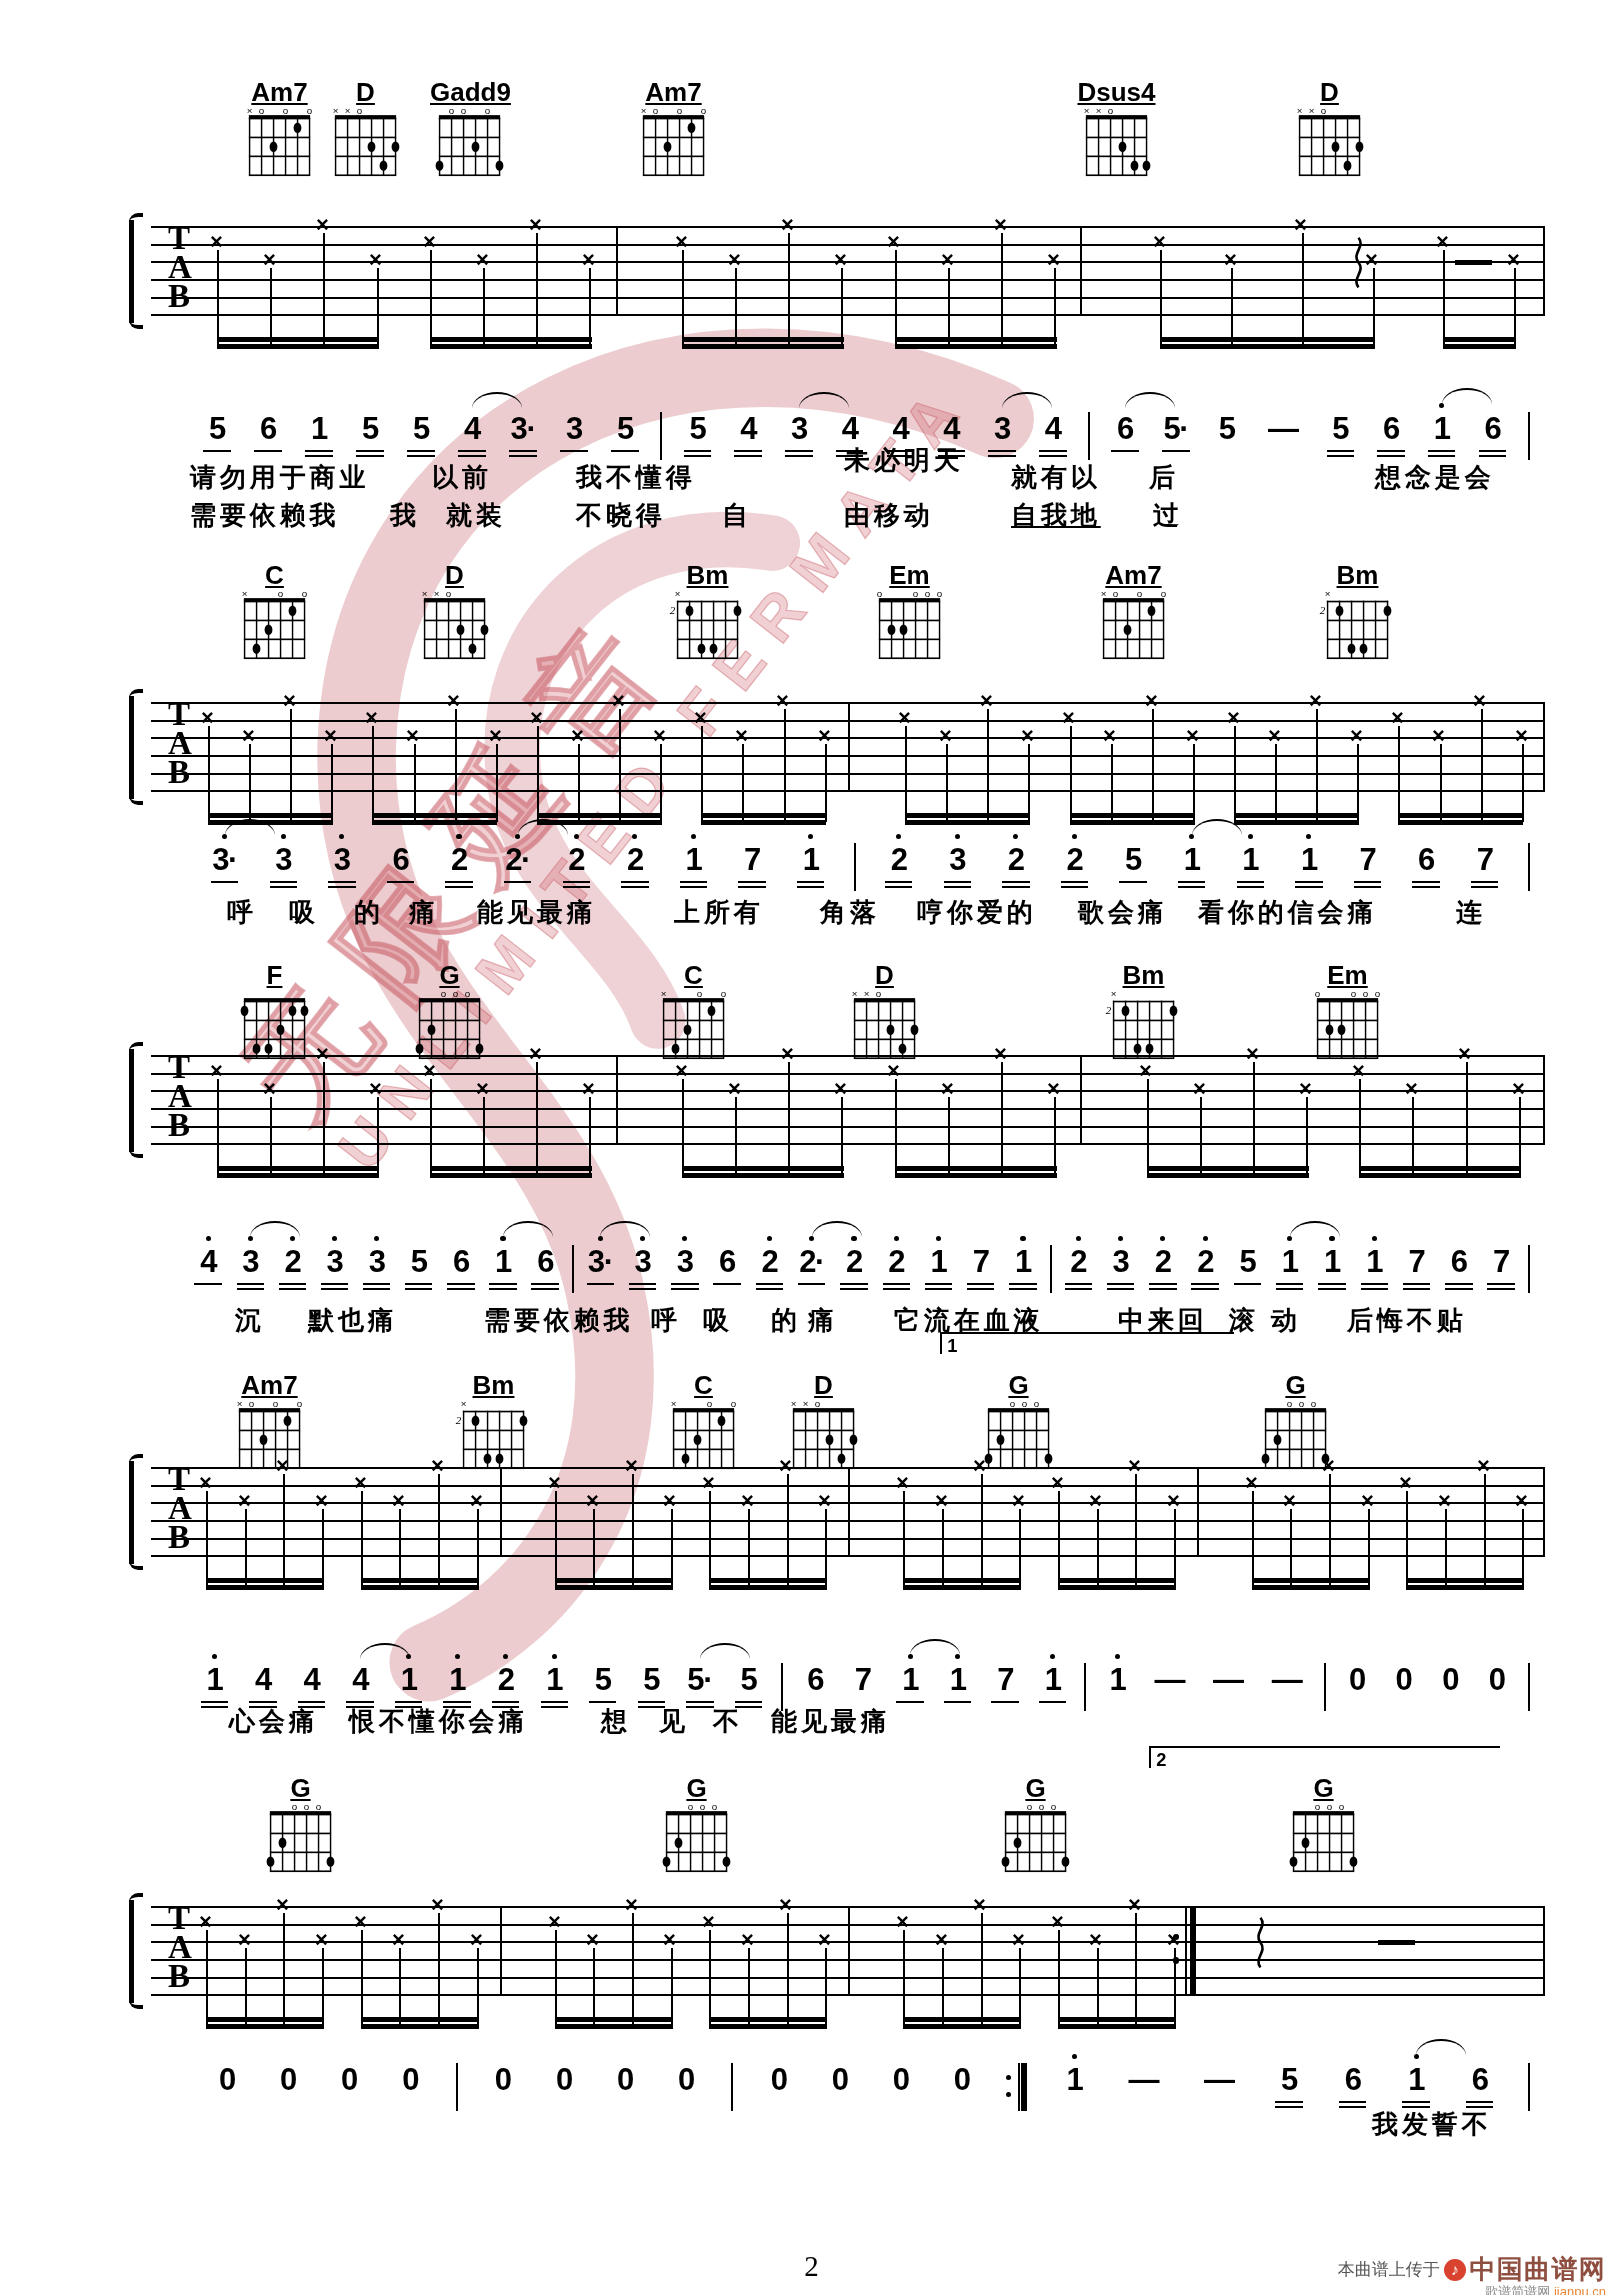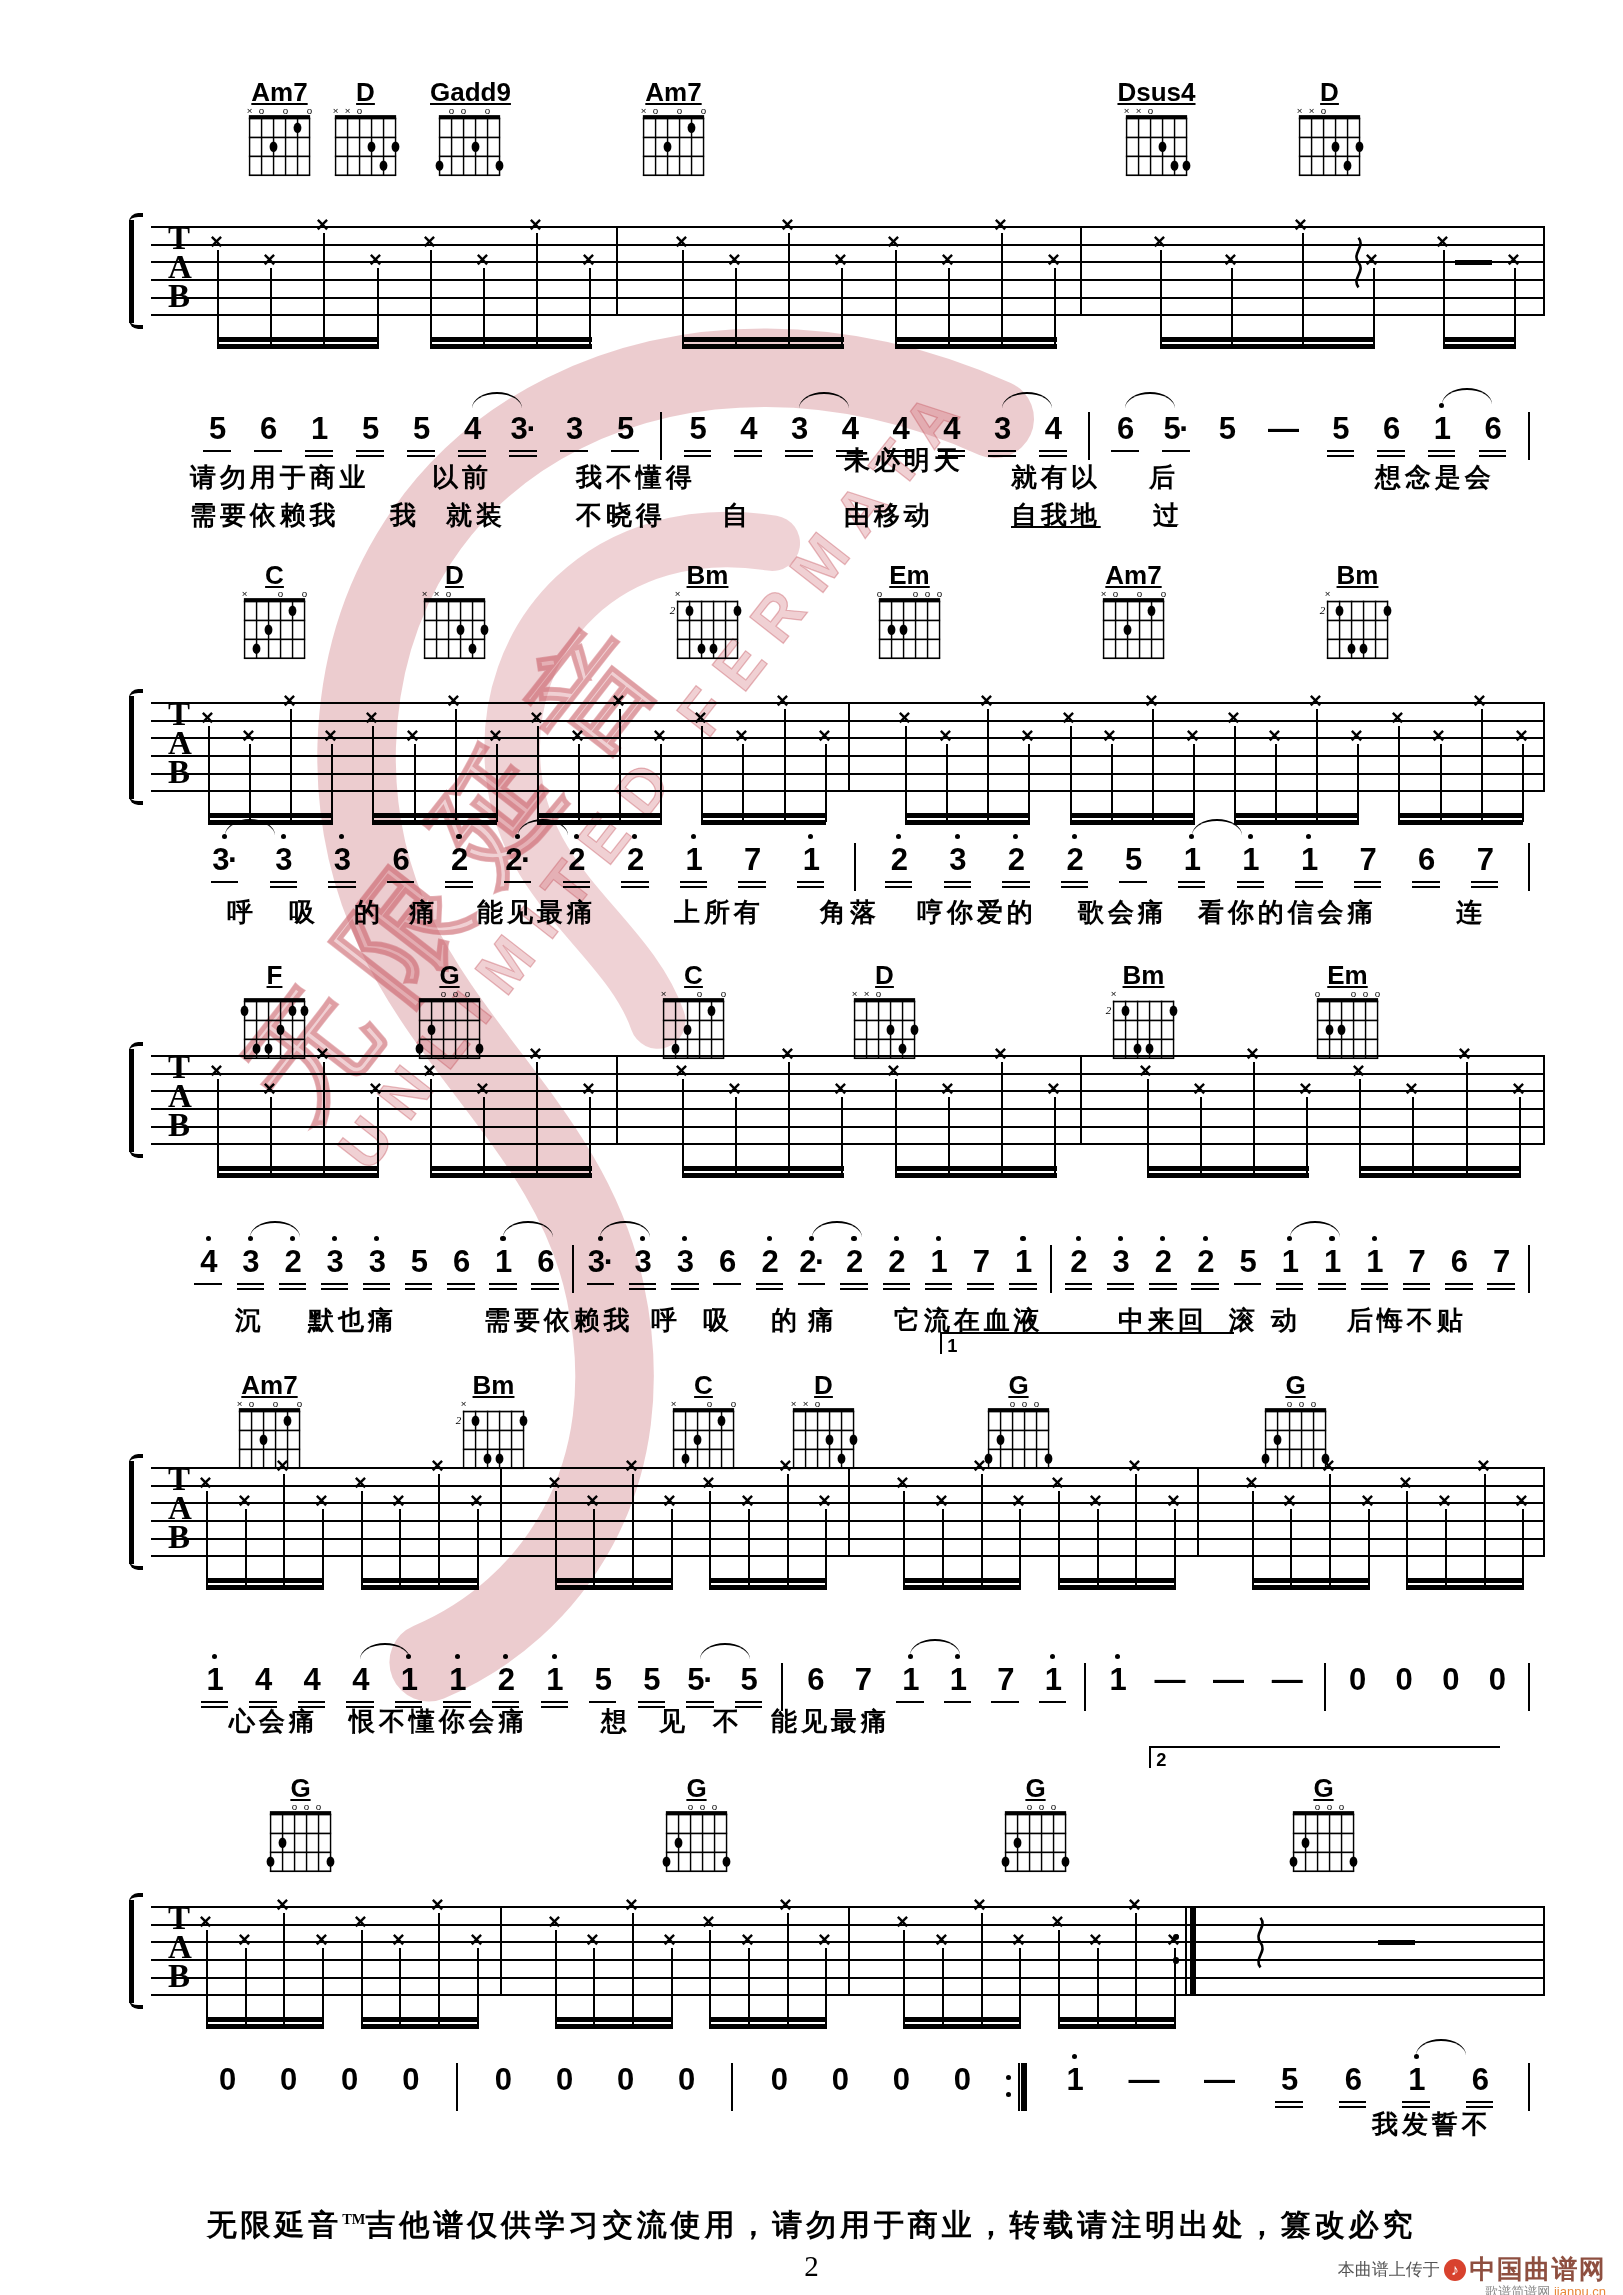--- a/index.html
+++ b/index.html
@@ -161,21 +161,21 @@
             <rect x="13" y="105" width="94" height="2.5"></rect>
             <rect x="13" y="18" width="2.2" height="89"></rect>
             <rect x="31.4" y="18" width="2.2" height="89"></rect>
             <rect x="49.8" y="18" width="2.2" height="89"></rect>
             <rect x="68.19999999999999" y="18" width="2.2" height="89"></rect>
             <rect x="86.6" y="18" width="2.2" height="89"></rect>
             <rect x="105" y="18" width="2.2" height="89"></rect>
             <ellipse cx="50.8" cy="62.5" rx="6" ry="8"></ellipse>
             <ellipse cx="87.6" cy="33.5" rx="6" ry="8"></ellipse>
           </svg></div>
-        <div class="chord" style="left: 1117px; top: 79px;"><div class="cname">Dsus4</div><svg width="79" height="73" viewBox="0 0 120 112">
+        <div class="chord" style="left: 1077px; top: 79px;"><div class="cname">Dsus4</div><svg width="79" height="73" viewBox="0 0 120 112">
             <text x="14" y="12" text-anchor="middle" font-size="15" font-family="Liberation Sans,sans-serif">×</text>
             <text x="32.4" y="12" text-anchor="middle" font-size="15" font-family="Liberation Sans,sans-serif">×</text>
             <text x="50.8" y="12" text-anchor="middle" font-size="15" font-family="Liberation Sans,sans-serif">o</text>
             <rect x="13" y="14" width="94" height="5"></rect>
             <rect x="13" y="18" width="94" height="2.5"></rect>
             <rect x="13" y="47" width="94" height="2.5"></rect>
             <rect x="13" y="76" width="94" height="2.5"></rect>
             <rect x="13" y="105" width="94" height="2.5"></rect>
             <rect x="13" y="18" width="2.2" height="89"></rect>
             <rect x="31.4" y="18" width="2.2" height="89"></rect>
@@ -1286,21 +1286,20 @@
             <div class="nt"><span class="num">6</span><span class="u1"></span><span class="u2"></span></div>
             <div class="nt"><span class="num">1</span><span class="od"></span><span class="u1"></span><span class="u2"></span><span class="tie" style="top: -23.6px;"></span></div>
             <div class="nt"><span class="num">6</span><span class="u1"></span><span class="u2"></span></div>
           </div>
           <div class="nbar"></div>
         </div>
         <div class="lyr" style="left: 1372px; top: 2110px;">我发誓不</div>
       </div>
     </div>
 
-  <div class="footer"><span>无限延音</span><sup>TM</sup><span>吉他谱仅供学习交流使用，请勿用于商业，转载请注明出处，篡改必究</span></div>
 
   <div class="pageno">2</div>
 
   <div class="credit">
     <span class="pre">本曲谱上传于</span><span class="logoicon">♪</span><span class="site">中国曲谱网</span>
     <span class="sub"><span>歌谱简谱网</span> <b>jianpu.cn</b></span>
   </div>
 
 </div>
 

